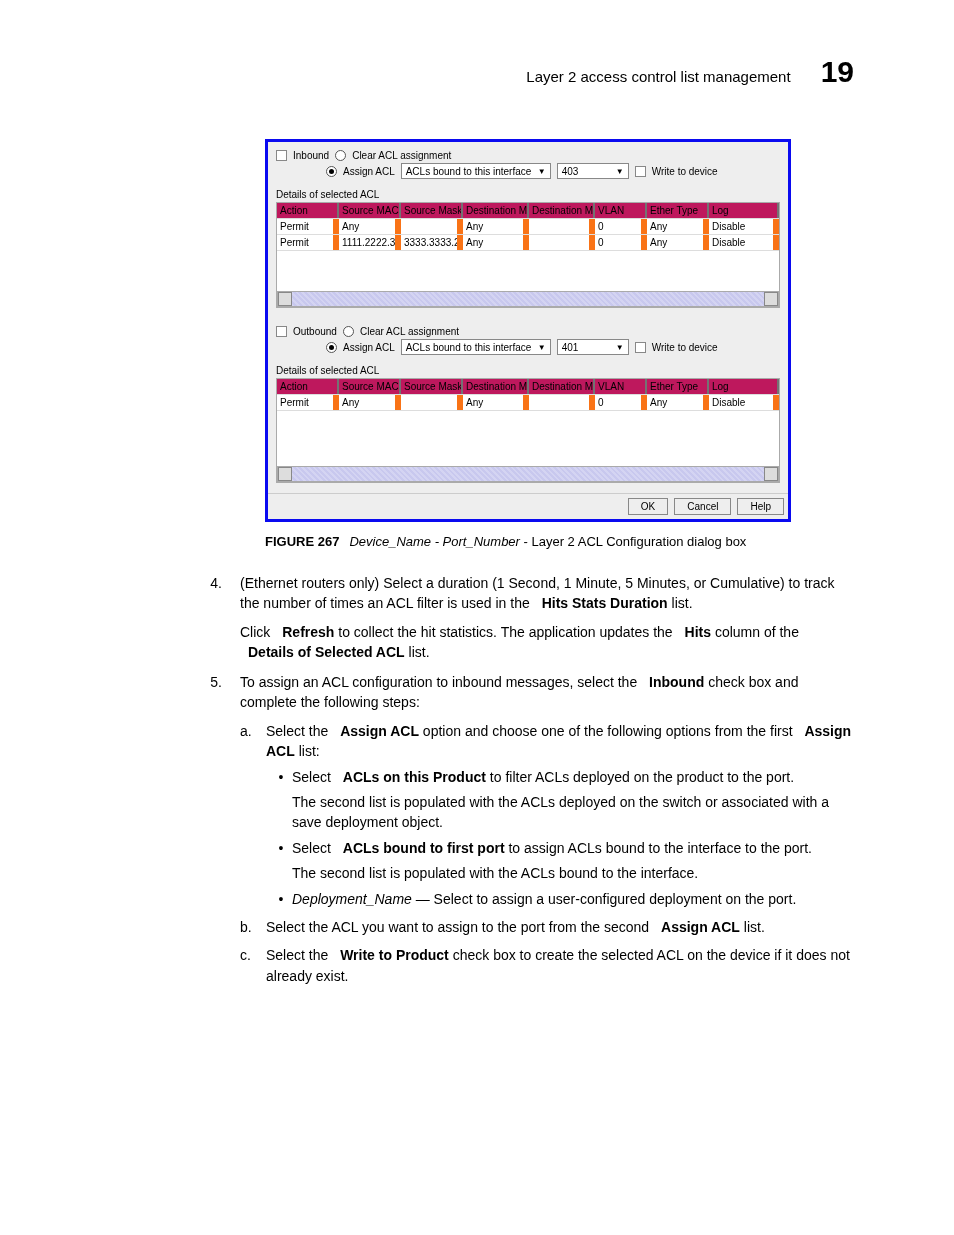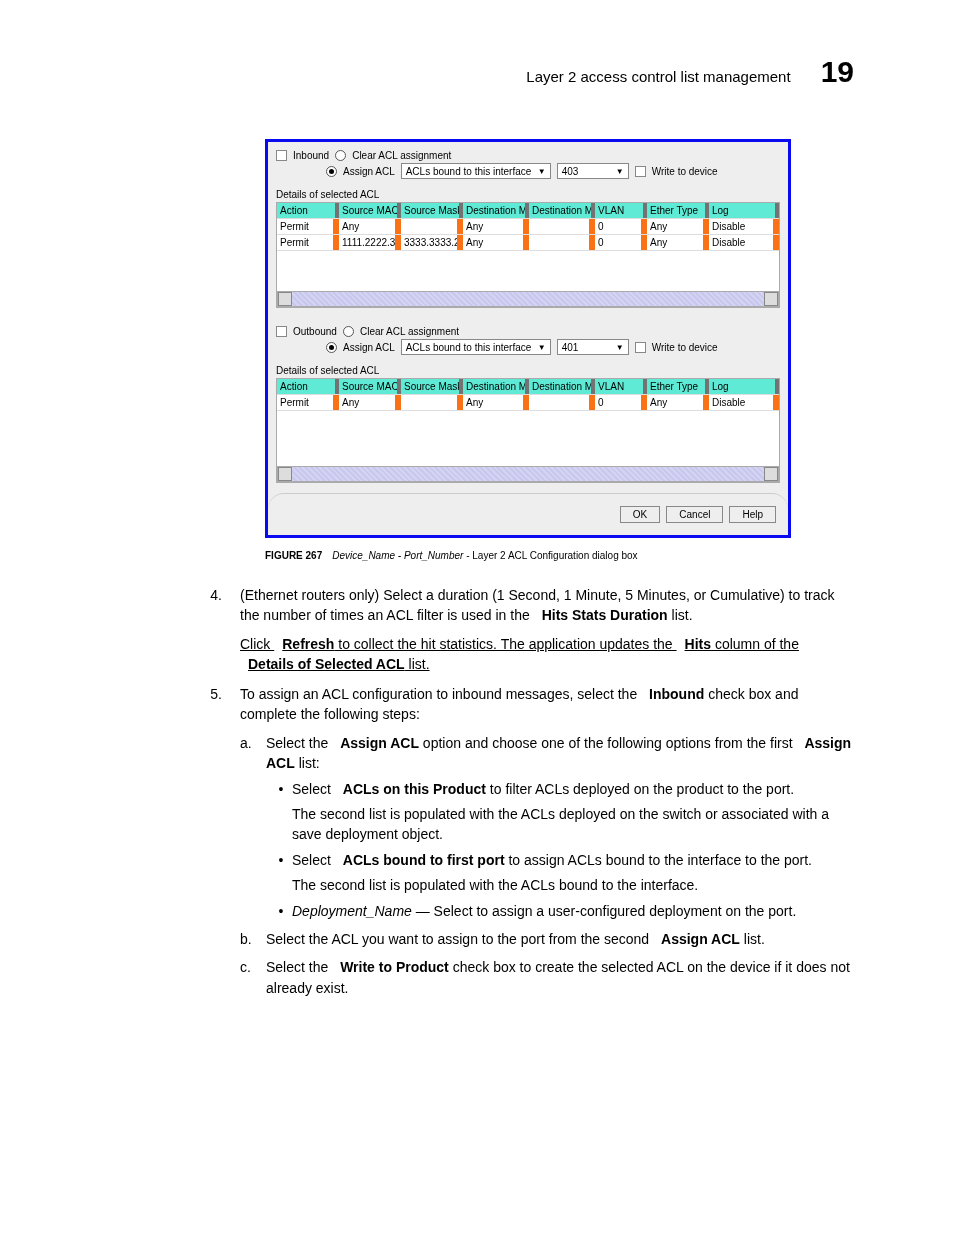--- a/index.html
+++ b/index.html
@@ -41,50 +41,50 @@
   .radio.sel::after { content: ""; width: 5px; height: 5px; background: #000; border-radius: 50%; }
   .combo {
     background: #fff; border: 1px solid #888; height: 16px;
     display: inline-flex; align-items: center; justify-content: space-between;
     padding: 0 4px; box-sizing: border-box;
   }
   .tri { font-size: 8px; }
   .ind { margin-left: 50px; }
   .tbl { border: 1px solid #aaa; background: #fff; margin: 2px 0 0; }
   .trow { display: flex; border-bottom: 1px solid #ddd; }
-  .trow.head .tc { background: #5eead4; border-right: 4px solid #737373; }
+  .trow.head .tc { background: #be185d; border-right: 2px solid #737373; }
   .tc { padding: 2px 3px; border-right: 6px solid #f97316; min-height: 14px; box-sizing: border-box; white-space: nowrap; overflow: hidden; }
   .c-action{width:62px} .c-smac{width:62px} .c-smask{width:62px}
   .c-dmac{width:66px} .c-dmask{width:66px} .c-vlan{width:52px}
   .c-etype{width:62px} .c-log{flex:1}
   .tbl-space { height: 40px; background: #fff; }
   .hscroll {
     height: 14px;
     background: repeating-linear-gradient(45deg,#c8c8ee 0 2px,#d4d4f2 2px 4px);
     border: 1px solid #aaa; position: relative;
   }
   .hscroll::before, .hscroll::after {
     content:""; position:absolute; top:0; bottom:0; width:14px; background:#ddd; border:1px solid #888;
     display:flex; align-items:center; justify-content:center; box-sizing:border-box;
   }
   .hscroll::before{ left:0 } .hscroll::after{ right:0 }
-  .btn-row { display: flex; justify-content: flex-end; gap: 6px; padding: 12px; border-top: 1px solid #ccc; border-radius: 16px; }
+  .btn-row { display: flex; justify-content: flex-end; gap: 6px; padding: 4px; border-top: 1px solid #ccc; }
   .btn { font-size: 10px; padding: 2px 12px; background: #eee; border: 1px solid #888; }
 
   
-  .fig-cap { margin: 12px 0 24px 155px; font-size: 10px; }
+  .fig-cap { margin: 12px 0 24px 155px; font-size: 13px; }
   .fig-cap .lbl { font-weight: bold; margin-right: 10px; }
   .fig-cap .it { font-style: italic; }
 
   
   .body-text { font-size: 14px; line-height: 1.45; }
   .num-item { display: flex; margin: 10px 0 6px; }
   .num-item .n { width: 130px; text-align: right; padding-right: 18px; box-sizing: border-box; }
   .num-item .txt { flex: 1; }
-  .para-130 { margin: 8px 12px 8px 130px; text-decoration: underline; }
+  .para-130 { margin: 8px 12px 8px 130px; }
   .alpha-item { display: flex; margin: 8px 0 4px 130px; }
   .alpha-item .a { width: 26px; }
   .alpha-item .txt { flex: 1; }
   .bul { display: flex; margin: 6px 0 4px 160px; }
   .bul .b { width: 22px; text-align: center; }
   .bul .txt { flex: 1; }
   .cont-182 { margin: 4px 0 6px 182px; }
   b { font-weight: bold; padding-left: 8px; }
   .it { font-style: italic; }
 </style>

